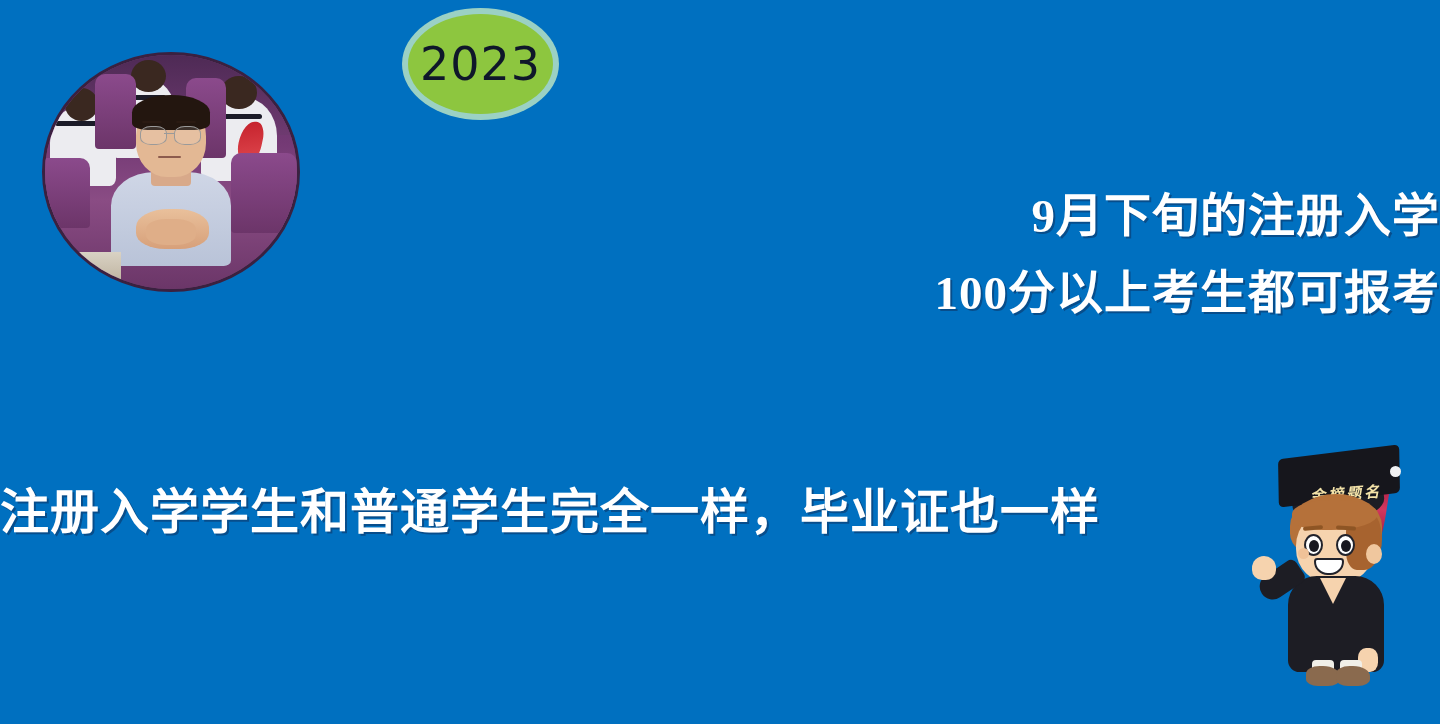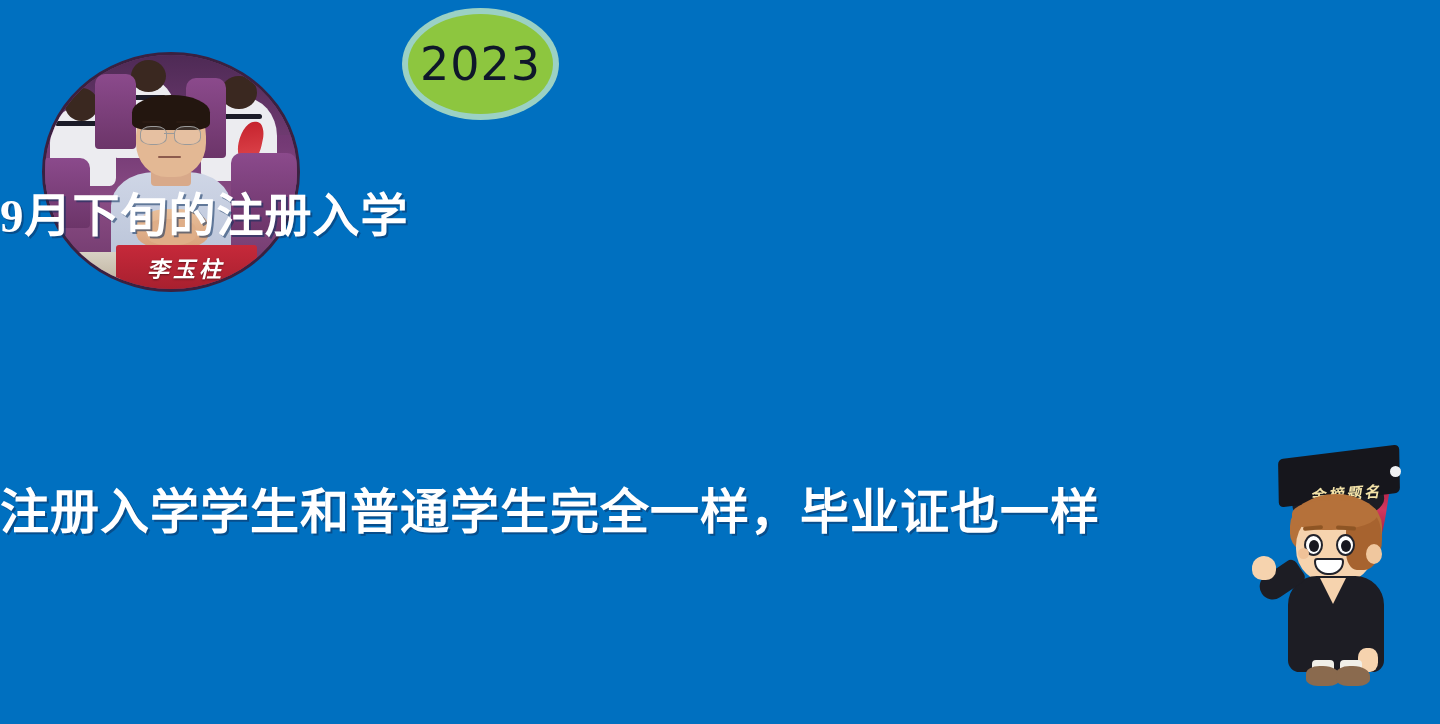--- a/index.html
+++ b/index.html
@@ -221,21 +221,21 @@
       3px 4px 6px rgba(10, 20, 45, .35);
     white-space: nowrap;
   }
 
   
   #body-lines {
     position: absolute;
     left: 0;
     top: 178px;
     width: 1440px;
-    text-align: left;
+    text-align: right;
   }
   .body-line {
     color: #ffffff;
     font-weight: 700;
     font-size: 47px;
     line-height: 77px;
     letter-spacing: 1px;
     white-space: nowrap;
     font-family: "Liberation Serif", "DejaVu Serif", serif;
     text-shadow: 2px 2px 0 rgba(12, 50, 95, .55);
@@ -484,33 +484,31 @@
       <div class="spk-brow" id="spk-brow-l"></div>
       <div class="spk-brow" id="spk-brow-r"></div>
       <div class="spk-glass" id="spk-glass-l"></div>
       <div class="spk-glass" id="spk-glass-r"></div>
       <div id="spk-bridge"></div>
       <div id="spk-mouth"></div>
       <div id="spk-hands"></div>
       <div id="spk-hands2"></div>
 
       <div id="table-edge"></div>
-      <div id="nameplate">
-        <div id="nameplate-text">李玉柱</div>
-      </div>
     </div>
   </div>
 
   <div id="year-badge">
     <span id="year-badge-text">2023</span>
   </div>
 
 
   <div id="body-lines">
     <div class="body-line">9月下旬的注册入学</div>
+    <div class="body-line">100分以上考生都可报考</div>
   </div>
 
   <div id="highlight-line">注册入学学生和普通学生完全一样，毕业证也一样</div>
 
   <div id="mascot">
     <div id="tassel"></div>
     <div id="cap">
       <div id="cap-crown"></div>
       <div id="cap-board"></div>
       <div id="cap-text">金榜题名</div>

